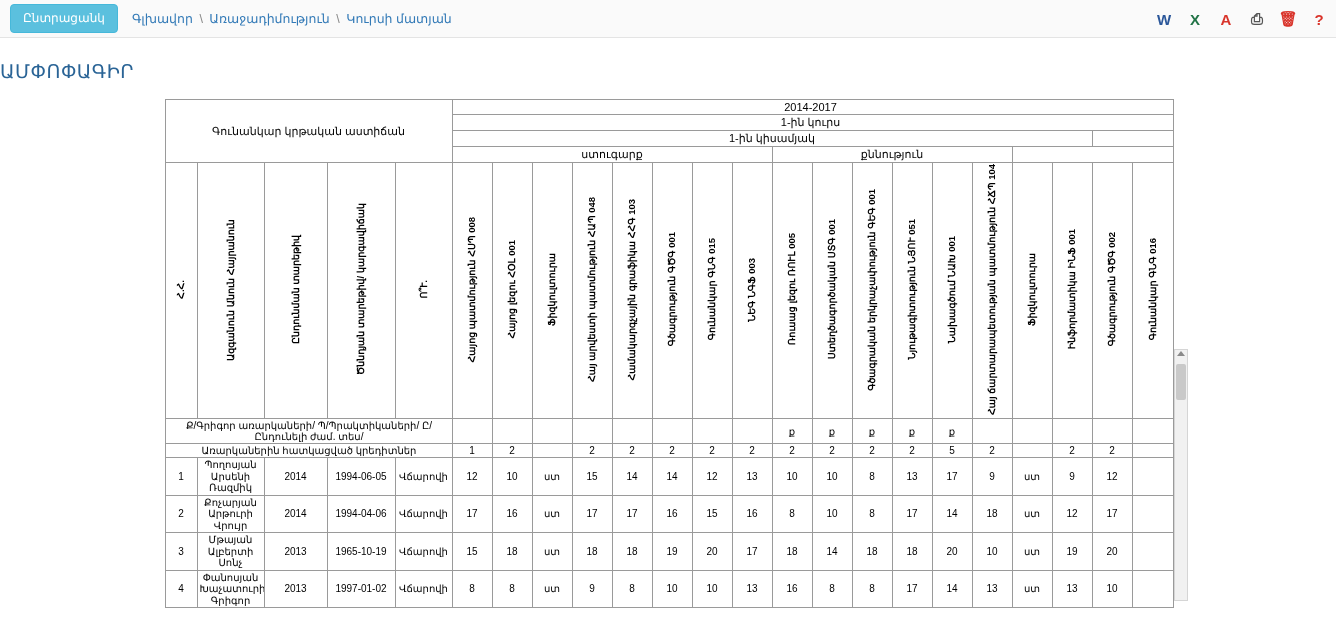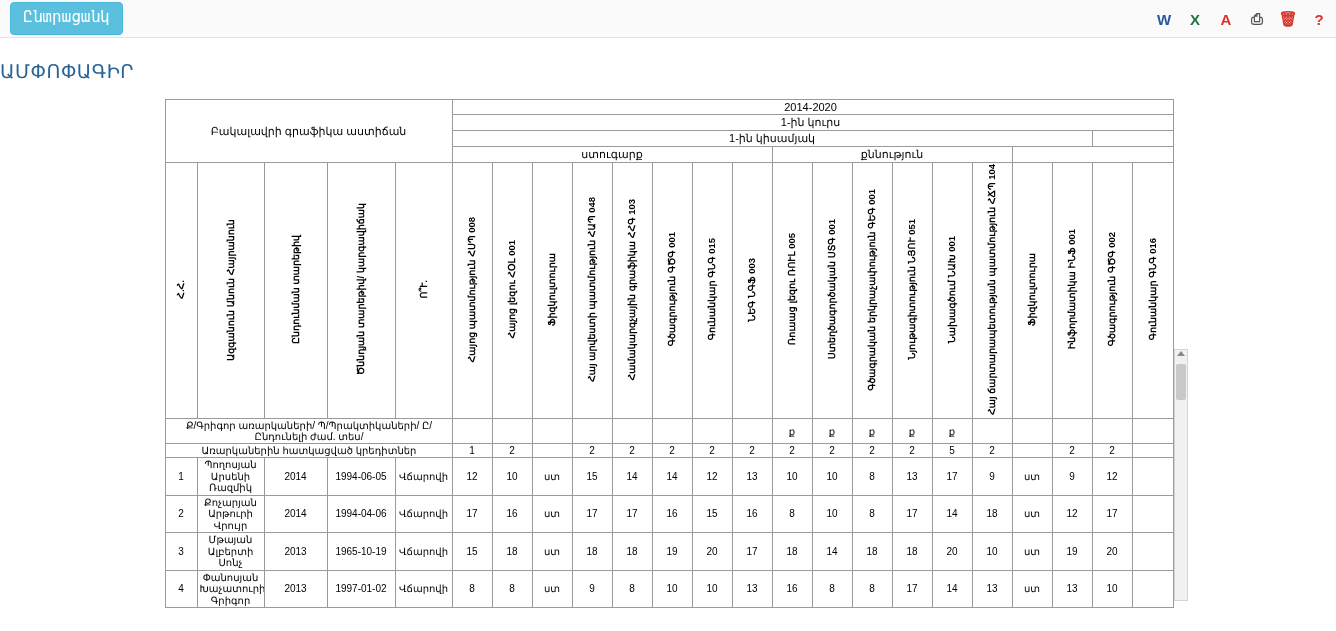--- a/index.html
+++ b/index.html
@@ -17,26 +17,25 @@
     background: #fafafa;
     border-bottom: 1px solid #e4e4e4;
     display: flex;
     align-items: center;
     padding: 0 10px;
   }
   .btn-primary {
     background: #5bc0de;
     border: 1px solid #46b8da;
     color: #fff;
-    font-size: 16px;
+    font-size: 12px;
     padding: 6px 12px;
     border-radius: 4px;
     cursor: pointer;
     line-height: 1.2;
-    font-family: Liberation Mono, monospace;
   }
   .breadcrumb {
     margin-left: 14px;
     font-size: 12.5px;
     color: #2a6496;
     white-space: nowrap;
   }
   .breadcrumb .crumb { color: #337ab7; cursor: pointer; }
   .breadcrumb .sep { color: #888; margin: 0 3px; }
   .tool-icons {
@@ -140,20 +139,27 @@
     border-left: 4px solid transparent;
     border-right: 4px solid transparent;
     border-bottom: 5px solid #8a8a8a;
   }
 </style>
 </head>
 <body>
 
 <div class="topbar">
   <button class="btn-primary">Ընտրացանկ</button>
+  <div class="breadcrumb">
+    <span class="crumb">Գլխավոր</span>
+    <span class="sep">\</span>
+    <span class="crumb">Առաջադիմություն</span>
+    <span class="sep">\</span>
+    <span class="crumb">Կուրսի մատյան</span>
+  </div>
   <div class="tool-icons">
     <span class="ic ic-word">W</span>
     <span class="ic ic-excel">X</span>
     <span class="ic ic-pdf">A</span>
     <span class="ic ic-print">⎙</span>
     <span class="ic ic-trash">🗑</span>
     <span class="ic ic-help">?</span>
   </div>
 </div>
 
@@ -184,22 +190,22 @@
         <col style="width:40px">
         <col style="width:40px">
         <col style="width:40px">
       <col style="width:40px">
         <col style="width:40px">
         <col style="width:41px">
     </colgroup>
 
     <tbody>
         <tr>
-      <td rowspan="4" colspan="5" class="hdr-left">Բակալավրի գրաֆիկա աստիճան</td>
-      <td colspan="18" class="yearcell">2014-2020</td>
+      <td rowspan="4" colspan="5" class="hdr-left">Գունանկար կրթական աստիճան</td>
+      <td colspan="18" class="yearcell">2014-2017</td>
     </tr>
     <tr>
       <td colspan="18" class="yearcell">1-ին կուրս</td>
     </tr>
     <tr>
       <td colspan="16" class="grp">1-ին կիսամյակ</td>
       <td colspan="2"></td>
     </tr>
     <tr>
       <td colspan="8" class="grp">ստուգարք</td>

